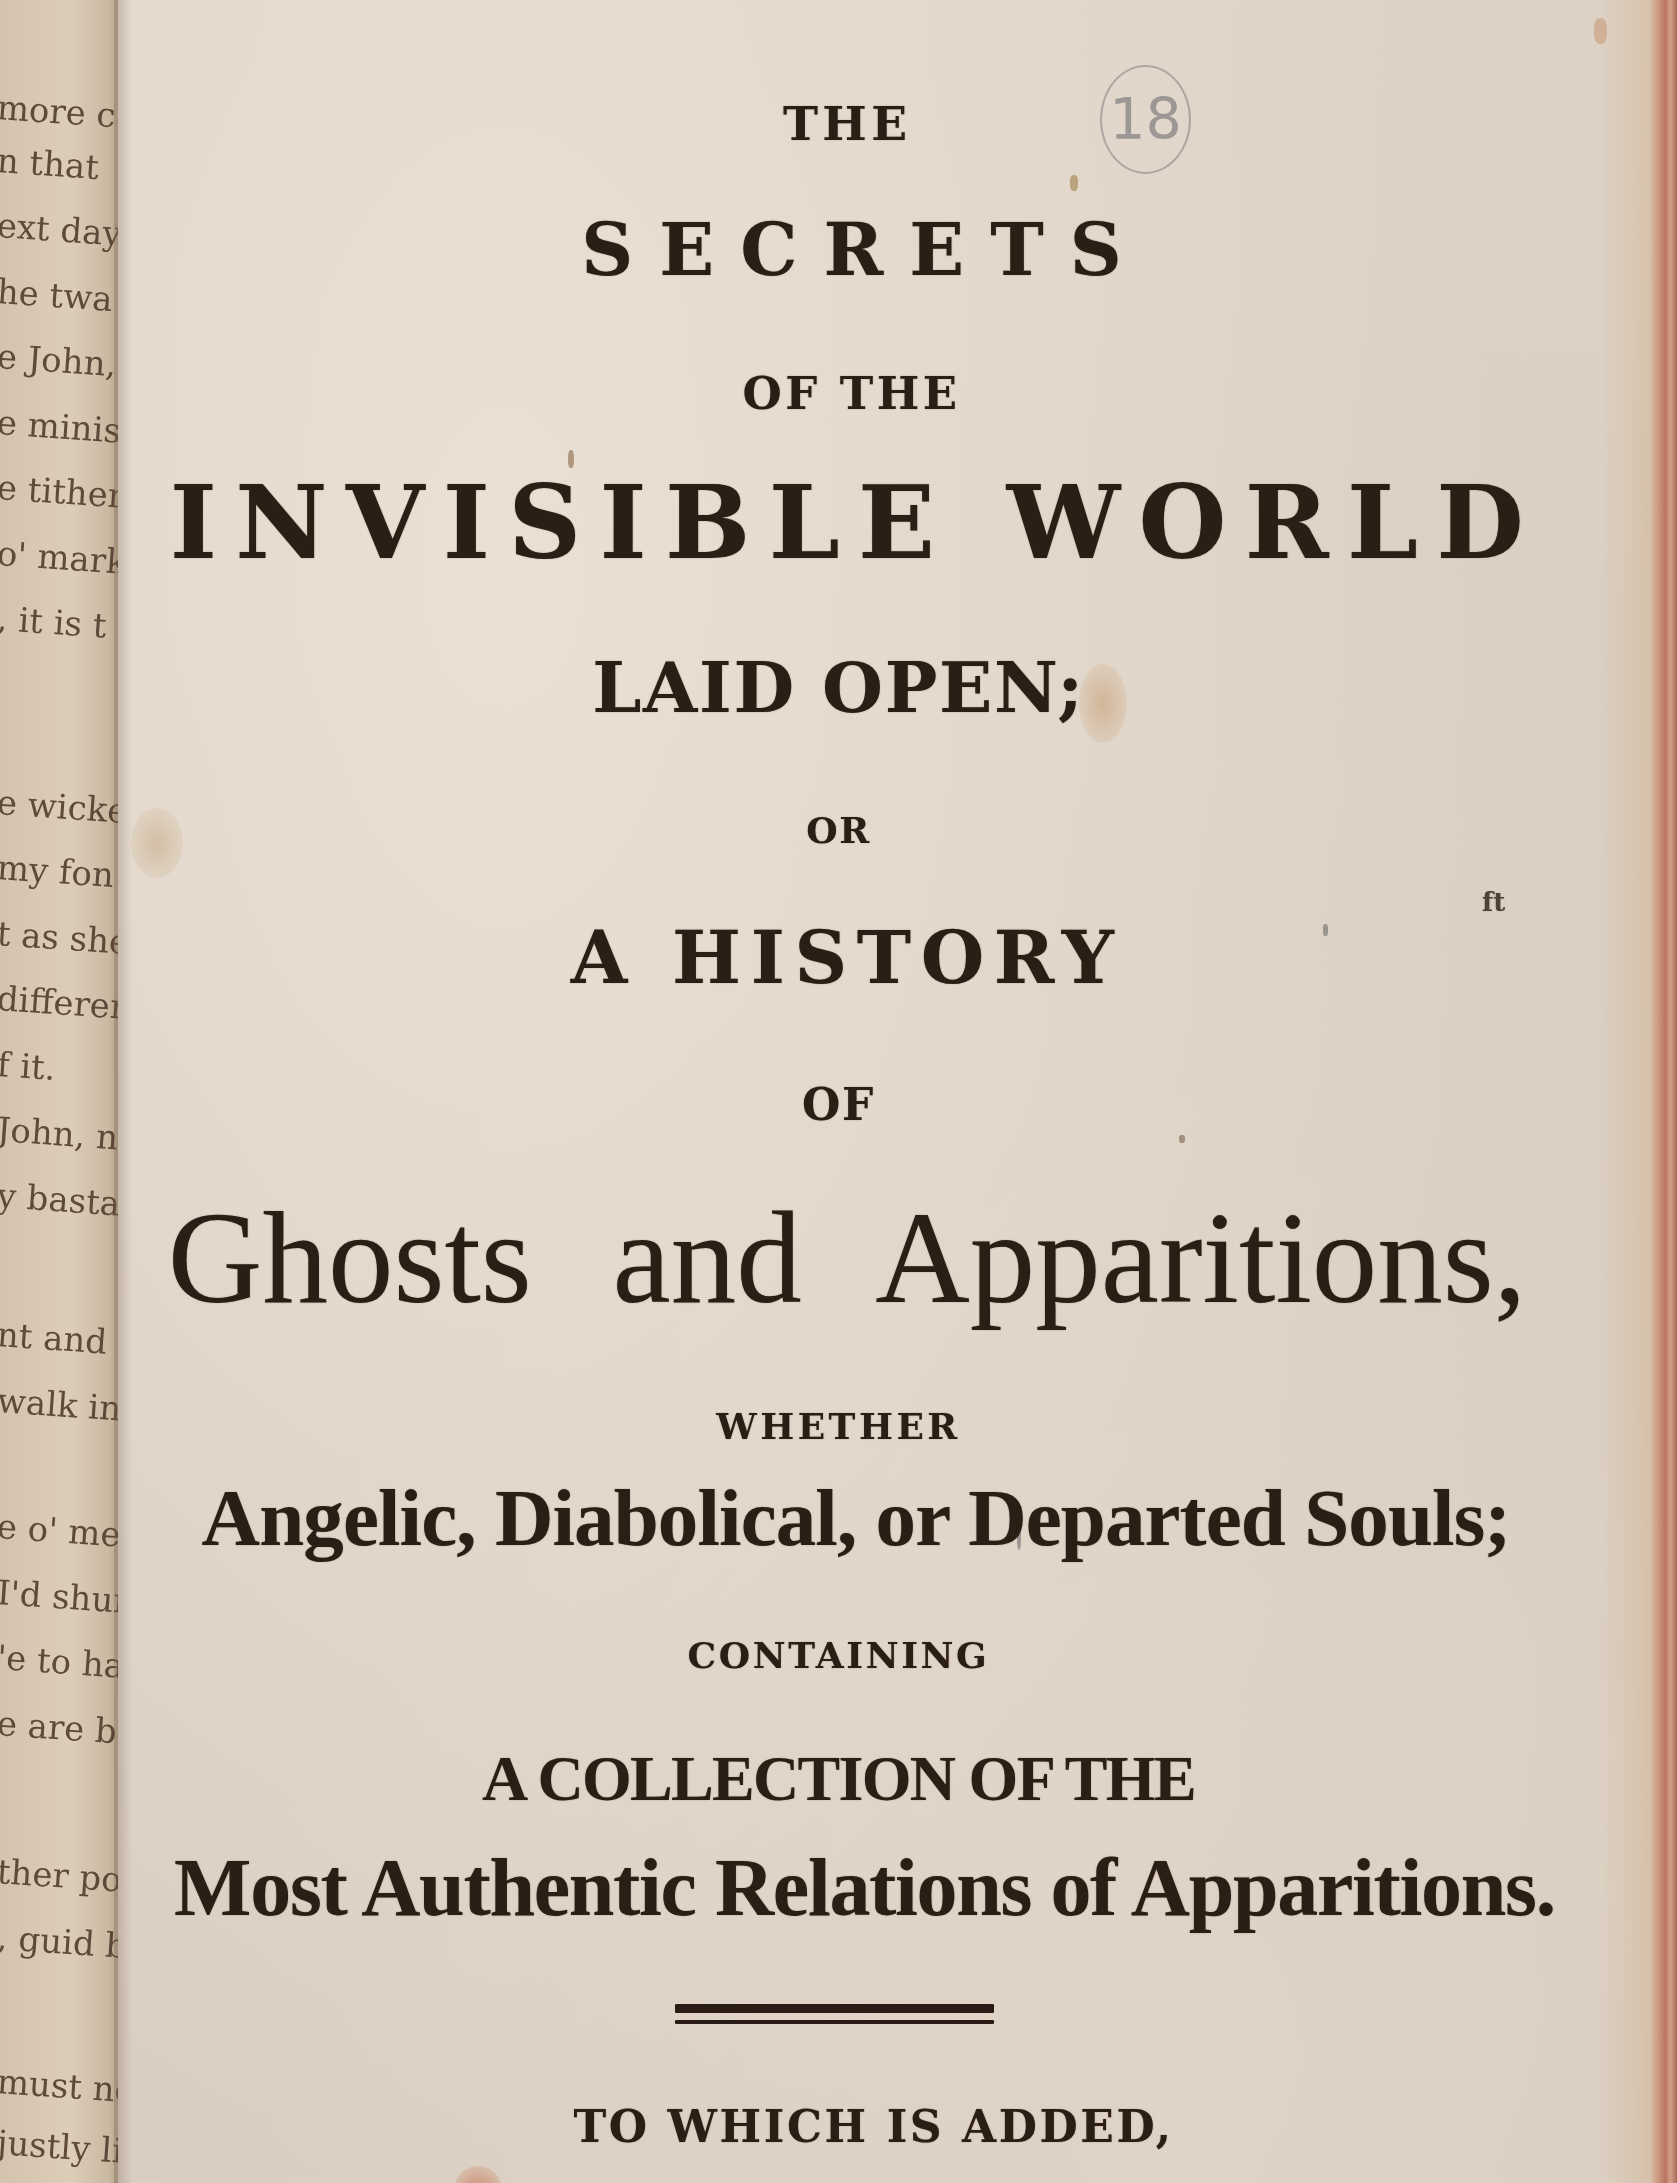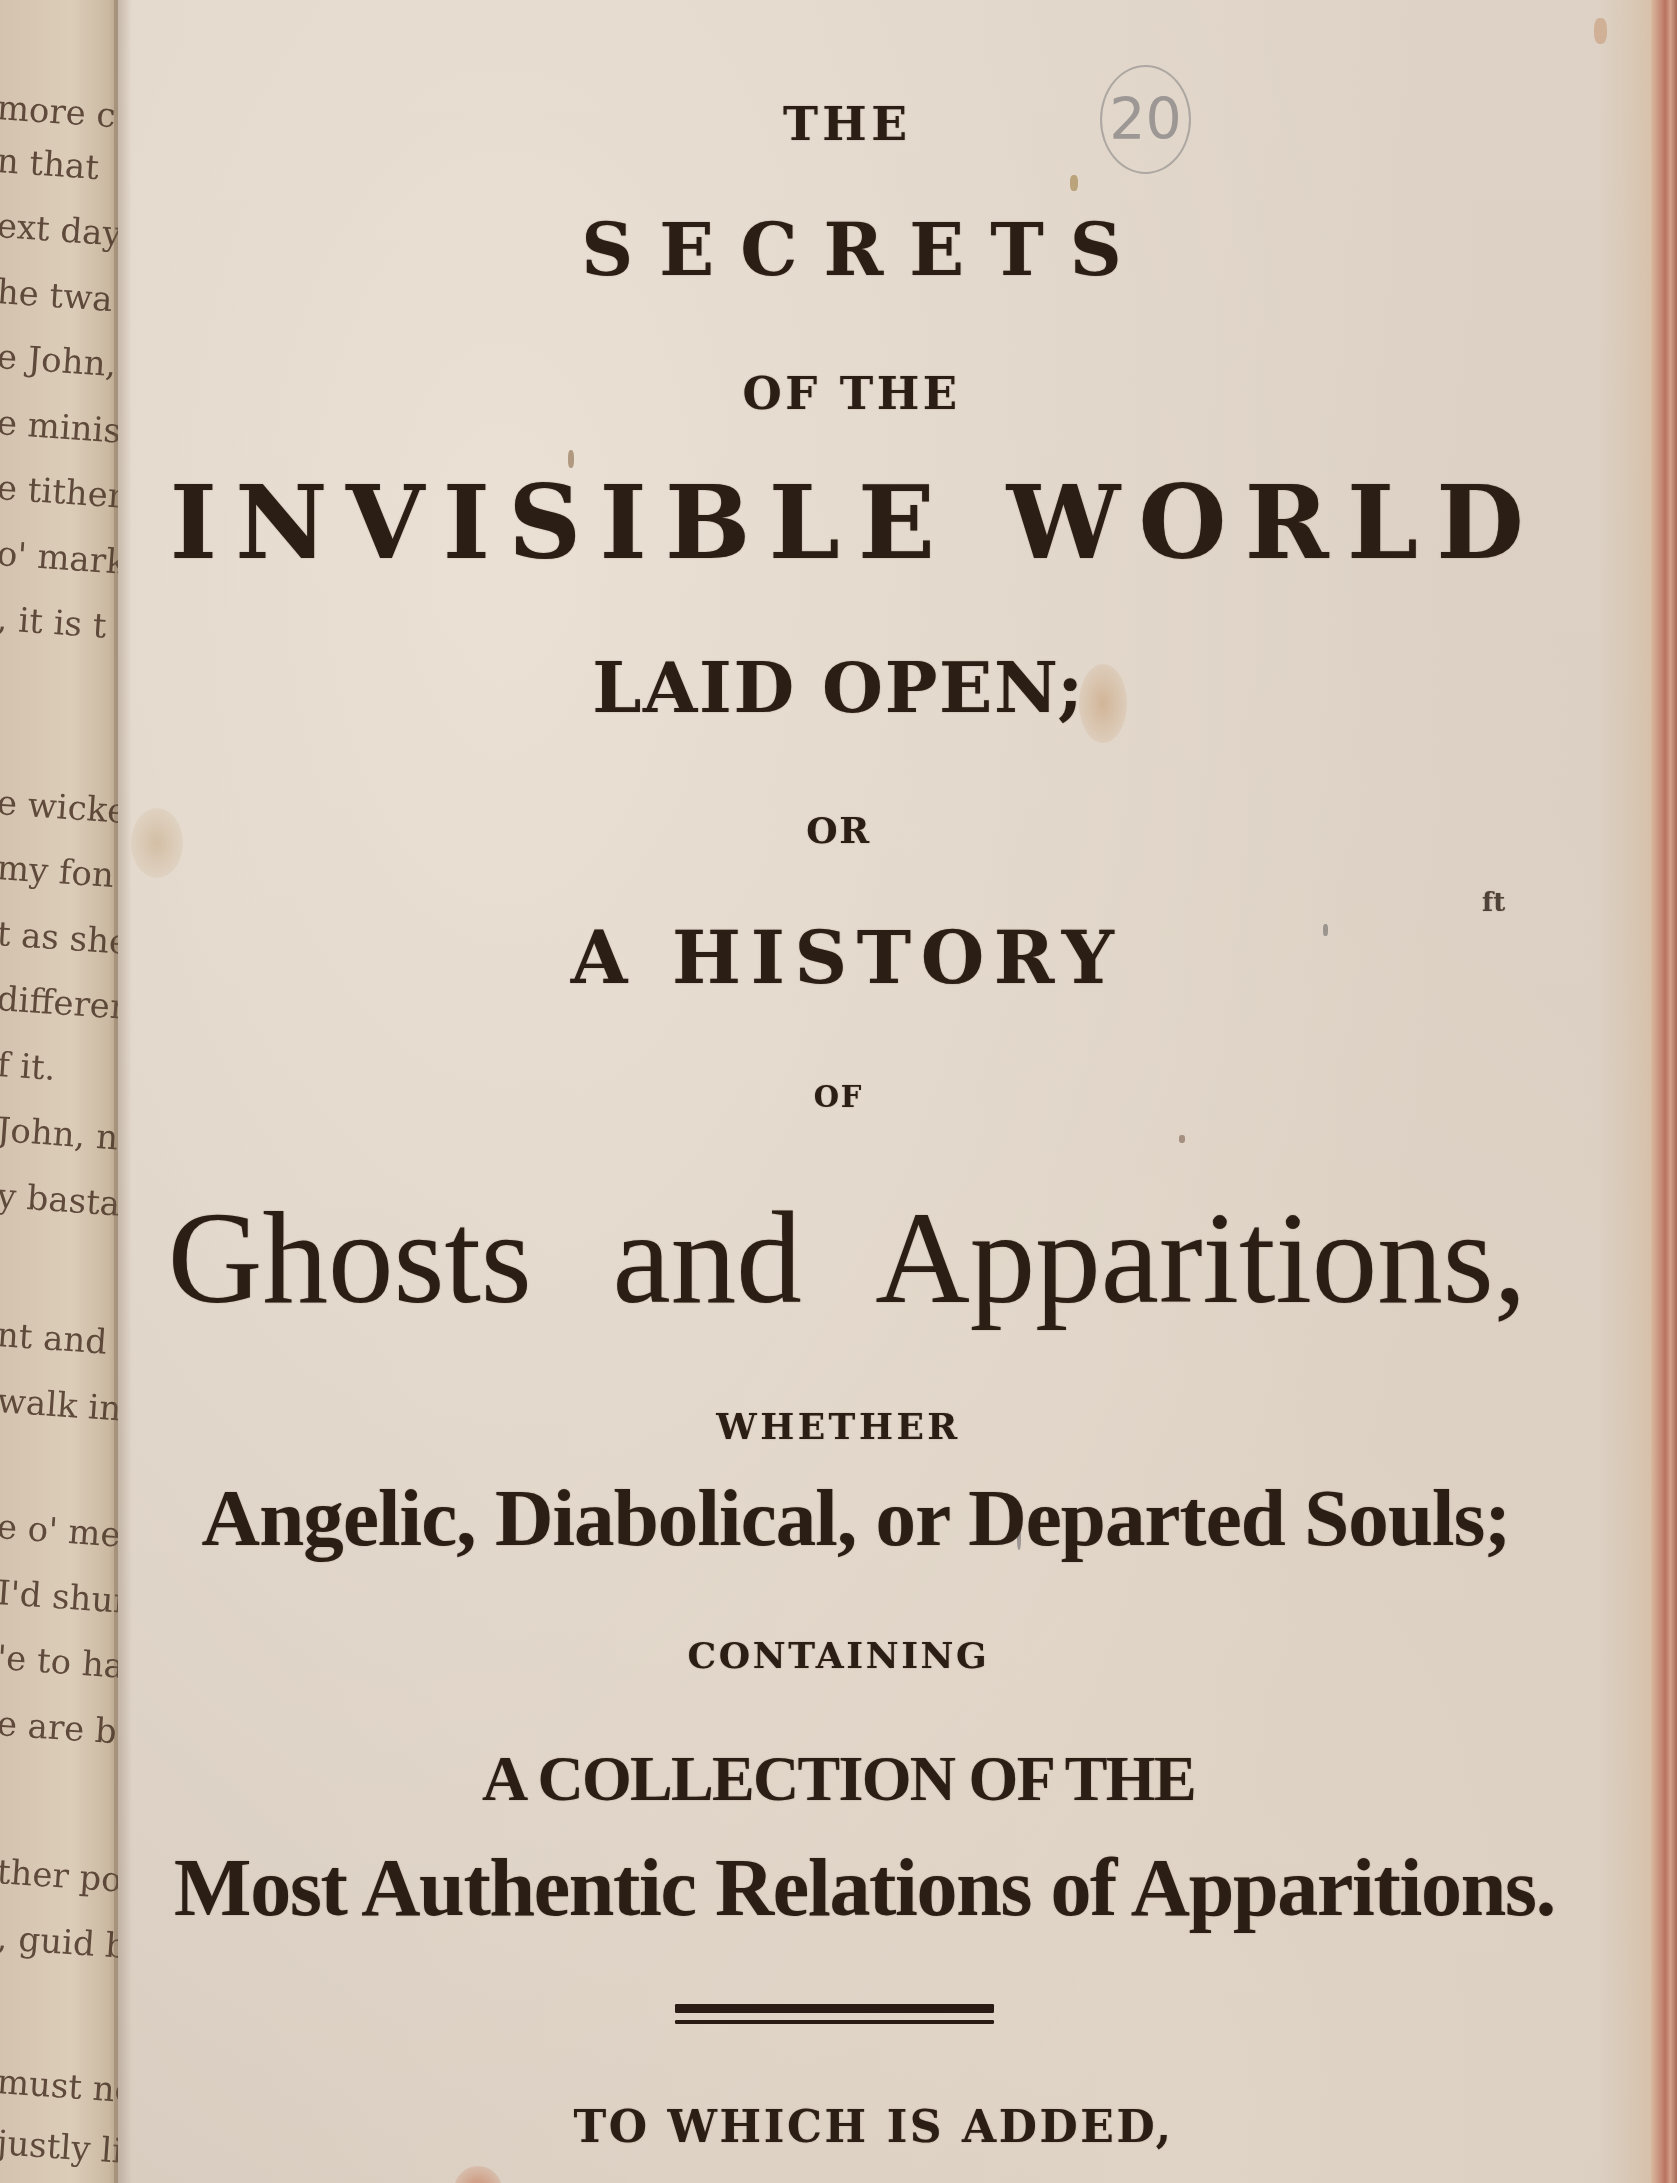--- a/index.html
+++ b/index.html
@@ -153,39 +153,39 @@
     <div class="facing-line" style="top:1917px">, guid be</div>
     <div class="facing-line" style="top:2061px">must not</div>
     <div class="facing-line" style="top:2122px">justly like</div>
 
   </div>
   <div class="gutter"></div>
 
   <div class="fore-shade"></div>
   <div class="fore-edge"></div>
 
-  <div class="pencil">20</div>
+  <div class="pencil">18</div>
 
   <div class="line caps" style="left:1482px;width:44px;top:889px;font-size:26px;text-align:left;opacity:.8">ft</div>
 
   <div class="line caps" style="top:100px;font-size:47px;letter-spacing:4.4px;padding-left:8.7px">THE</div>
 
   <div class="line caps" style="top:214px;font-size:72px;letter-spacing:26px;padding-left:26px">SECRETS</div>
 
   <div class="line caps" style="top:371px;font-size:45px;letter-spacing:3.5px;padding-left:13px">OF THE</div>
 
   <div class="line caps" style="top:472px;font-size:101px;letter-spacing:18.3px;padding-left:17.5px">INVISIBLE WORLD</div>
 
   <div class="line caps" style="top:812px;font-size:36px;letter-spacing:1.7px">OR</div>
 
   <div class="line caps" style="top:653px;font-size:70px;letter-spacing:1.7px">LAID OPEN;</div>
 
   <div class="line caps" style="top:921px;font-size:73px;letter-spacing:9.6px;padding-left:8.7px">A HISTORY</div>
 
-  <div class="line caps" style="top:1083px;font-size:29px;letter-spacing:1.7px">OF</div>
+  <div class="line caps" style="top:1083px;font-size:44px;letter-spacing:1.7px">OF</div>
 
   <div class="line roman" style="top:1192px;font-size:131px;word-spacing:48px;padding-left:8.7px">Ghosts and Apparitions,</div>
 
   <div class="line caps" style="top:1408px;font-size:36px;letter-spacing:3.5px">WHETHER</div>
 
   <div class="line condensed" style="top:1478px;font-size:81px;font-weight:bold;letter-spacing:-0.9px;padding-left:17.5px">Angelic, Diabolical, or Departed Souls;</div>
 
   <div class="line caps" style="top:1637px;font-size:36px;letter-spacing:2.6px">CONTAINING</div>
 
   <div class="line condensed" style="top:1747px;font-size:64px;font-weight:bold;letter-spacing:-1.7px">A COLLECTION OF THE</div>

